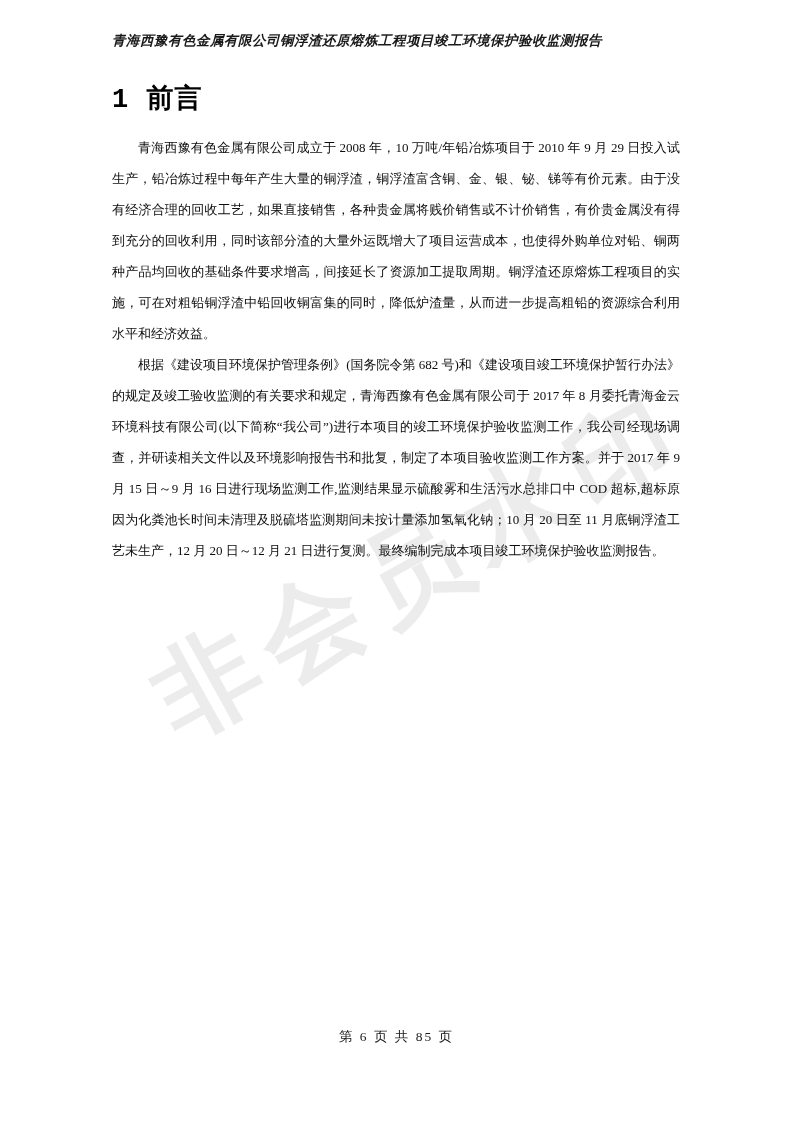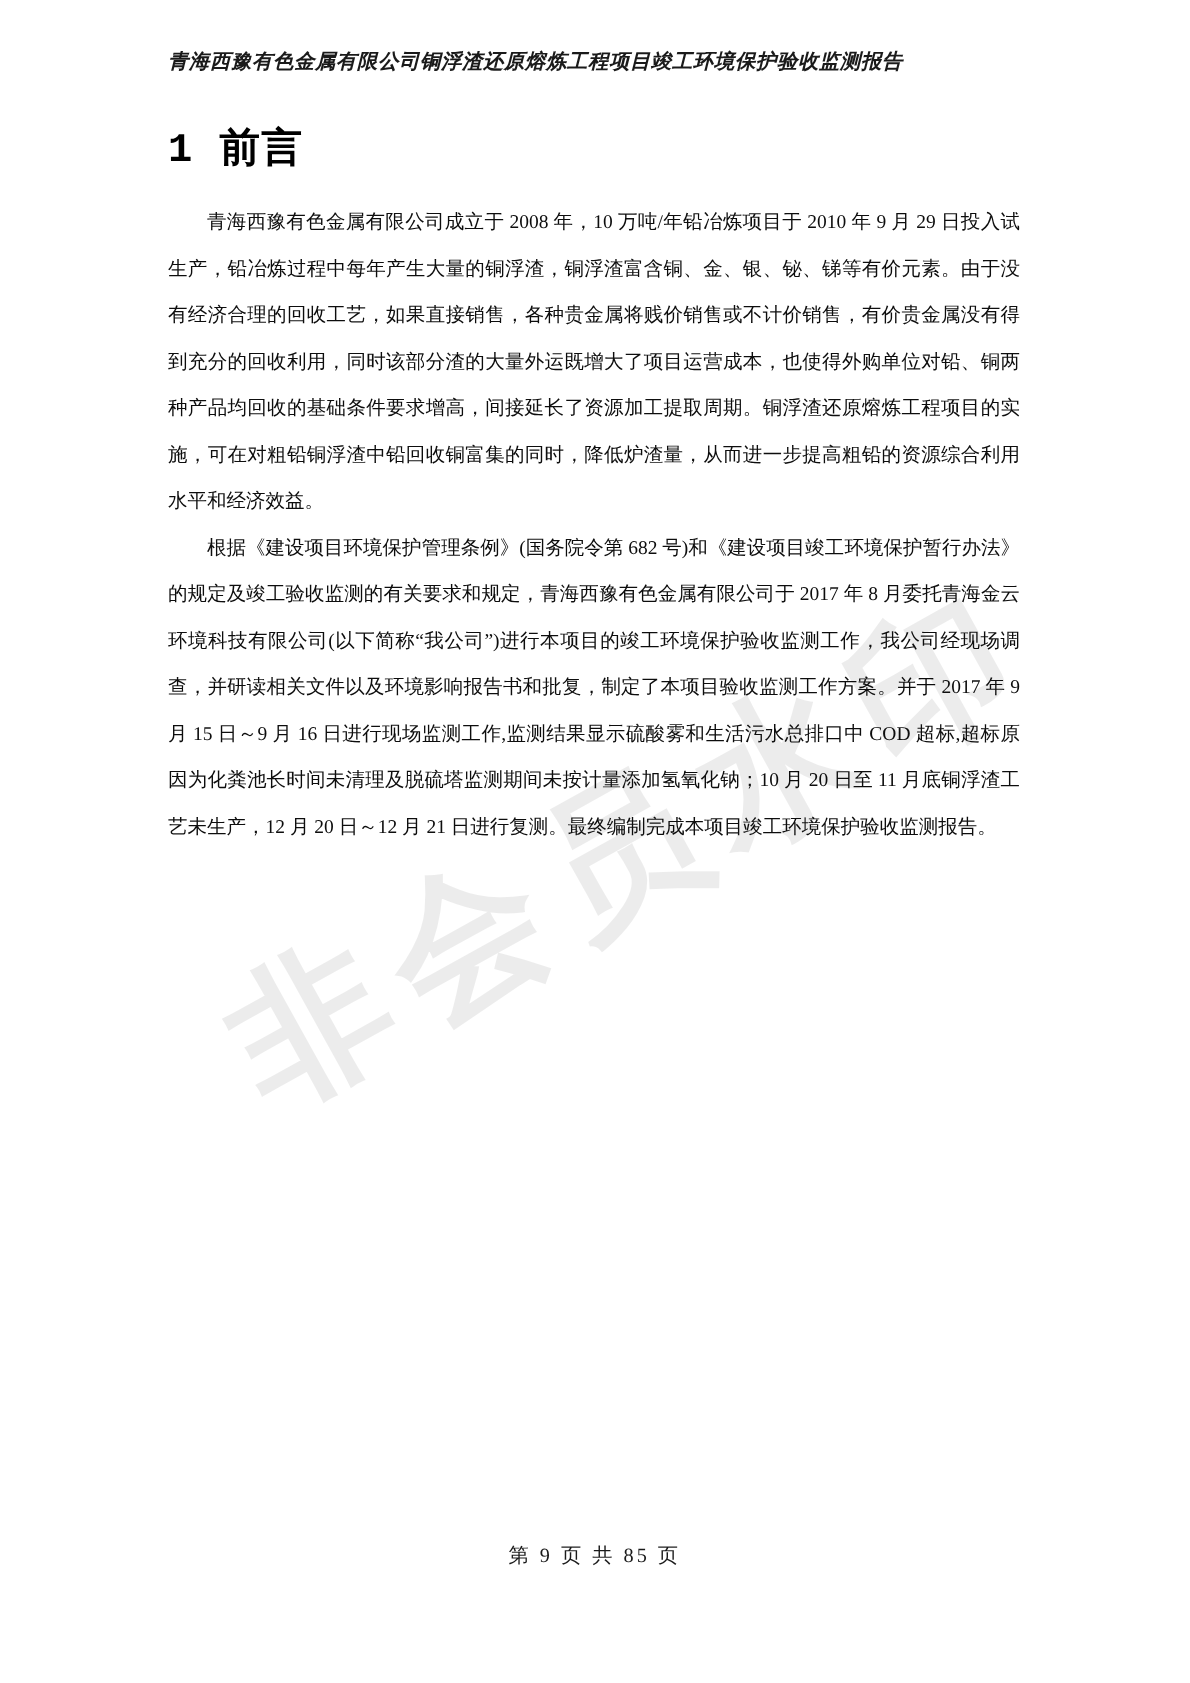--- a/index.html
+++ b/index.html
@@ -87,15 +87,15 @@
 
     <h1 class="doc-heading">1 前言</h1>
 
     <div class="doc-body">
       <p>青海西豫有色金属有限公司成立于 2008 年，10 万吨/年铅冶炼项目于 2010 年 9 月 29 日投入试生产，铅冶炼过程中每年产生大量的铜浮渣，铜浮渣富含铜、金、银、铋、锑等有价元素。由于没有经济合理的回收工艺，如果直接销售，各种贵金属将贱价销售或不计价销售，有价贵金属没有得到充分的回收利用，同时该部分渣的大量外运既增大了项目运营成本，也使得外购单位对铅、铜两种产品均回收的基础条件要求增高，间接延长了资源加工提取周期。铜浮渣还原熔炼工程项目的实施，可在对粗铅铜浮渣中铅回收铜富集的同时，降低炉渣量，从而进一步提高粗铅的资源综合利用水平和经济效益。</p>
       <p>根据《建设项目环境保护管理条例》(国务院令第 682 号)和《建设项目竣工环境保护暂行办法》的规定及竣工验收监测的有关要求和规定，青海西豫有色金属有限公司于 2017 年 8 月委托青海金云环境科技有限公司(以下简称“我公司”)进行本项目的竣工环境保护验收监测工作，我公司经现场调查，并研读相关文件以及环境影响报告书和批复，制定了本项目验收监测工作方案。并于 2017 年 9 月 15 日～9 月 16 日进行现场监测工作,监测结果显示硫酸雾和生活污水总排口中 COD 超标,超标原因为化粪池长时间未清理及脱硫塔监测期间未按计量添加氢氧化钠；10 月 20 日至 11 月底铜浮渣工艺未生产，12 月 20 日～12 月 21 日进行复测。最终编制完成本项目竣工环境保护验收监测报告。</p>
     </div>
 
   </div>
 
-  <div class="doc-footer">第 9 页 共 85 页</div>
+  <div class="doc-footer">第 6 页 共 85 页</div>
 
 </div>
 
 </body></html>

